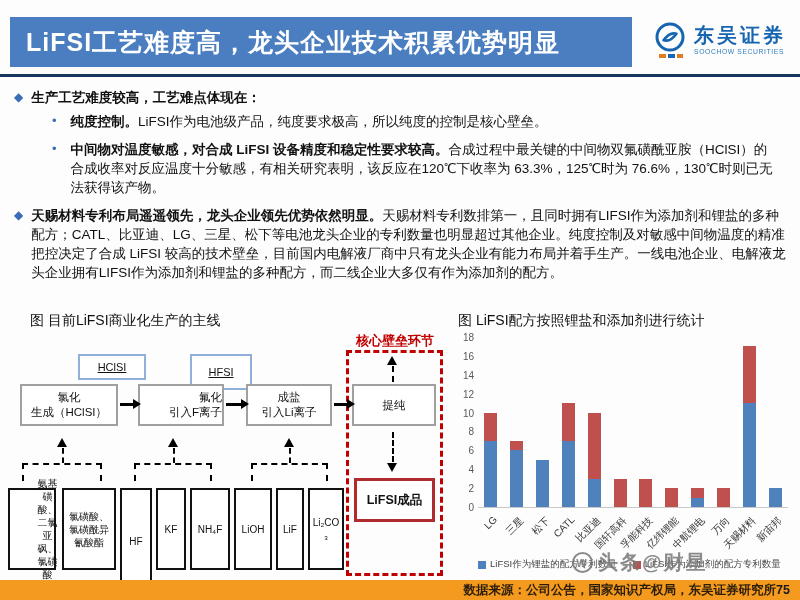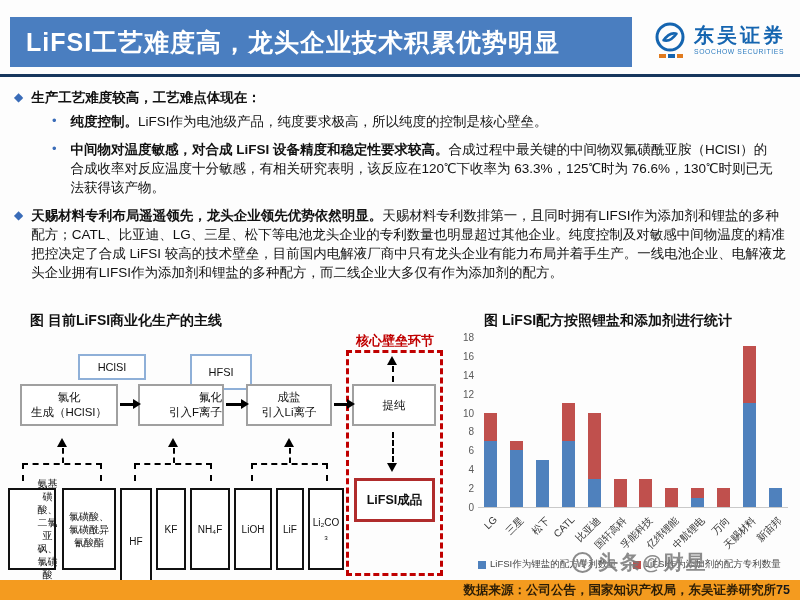--- a/index.html
+++ b/index.html
@@ -21,28 +21,28 @@
   .row { display:flex; }
   .diamond { color:#3a6cb8; font-size:12px; margin-right:8px; line-height:1.6; }
   .dot { color:#3a6cb8; font-size:13px; margin-right:14px; line-height:1.45; }
   .bold { font-weight:bold; }
   #bullet1 { left:14px; top:88px; width:770px; }
   #sub1    { left:52px; top:112px; width:724px; }
   #sub2    { left:52px; top:140px; width:728px; }
   #bullet2 { left:14px; top:206px; width:778px; }
 
   
-  .fig-title { position:absolute; font-size:14px; font-weight:bold; color:#111; white-space:nowrap; }
+  .fig-title { position:absolute; font-size:14px; font-weight:normal; color:#111; white-space:nowrap; }
   #flow-title  { left:30px;  top:312px; }
-  #chart-title { left:484px; top:312px; }
+  #chart-title { left:458px; top:312px; }
 
   
   .fig-flow { position:absolute; left:8px; top:330px; width:440px; height:248px; font-size:11px; color:#111; }
   .fbox { position:absolute; background:#fff; text-align:center; display:flex; flex-direction:column; align-items:center; justify-content:center; line-height:1.3; }
-  .inter { border:2px solid #8fb0d8; font-size:11px; }
+  .inter { border:2px solid #8fb0d8; font-size:11px;text-decoration:underline; }
   .step  { border:2px solid #a0a0a0; font-size:11.5px; }
   .prod  { border:3px solid #b02c2c; font-weight:bold; font-size:12.5px; }
   .mat   { border:2.5px solid #111; font-size:10px; padding:2px 1px; line-height:1.3; word-break:break-all; }
   .core-label { position:absolute; left:338px; top:2px; width:98px; text-align:center; color:#c00000; font-weight:bold; font-size:13px; }
   .red-dash { position:absolute; left:338px; top:20px; width:97px; height:226px; border:3px dashed #c00000; }
   .harrow { position:absolute; height:2.5px; background:#000; }
   .harrow::after { content:""; position:absolute; right:-7px; top:-4.5px; border-left:8px solid #000; border-top:5.5px solid transparent; border-bottom:5.5px solid transparent; }
   .vdash { position:absolute; width:0; border-left:2.5px dashed #000; }
   .tri-up   { position:absolute; width:0; height:0; border-left:5.5px solid transparent; border-right:5.5px solid transparent; border-bottom:9px solid #000; }
   .tri-down { position:absolute; width:0; height:0; border-left:5.5px solid transparent; border-right:5.5px solid transparent; border-top:9px solid #000; }

